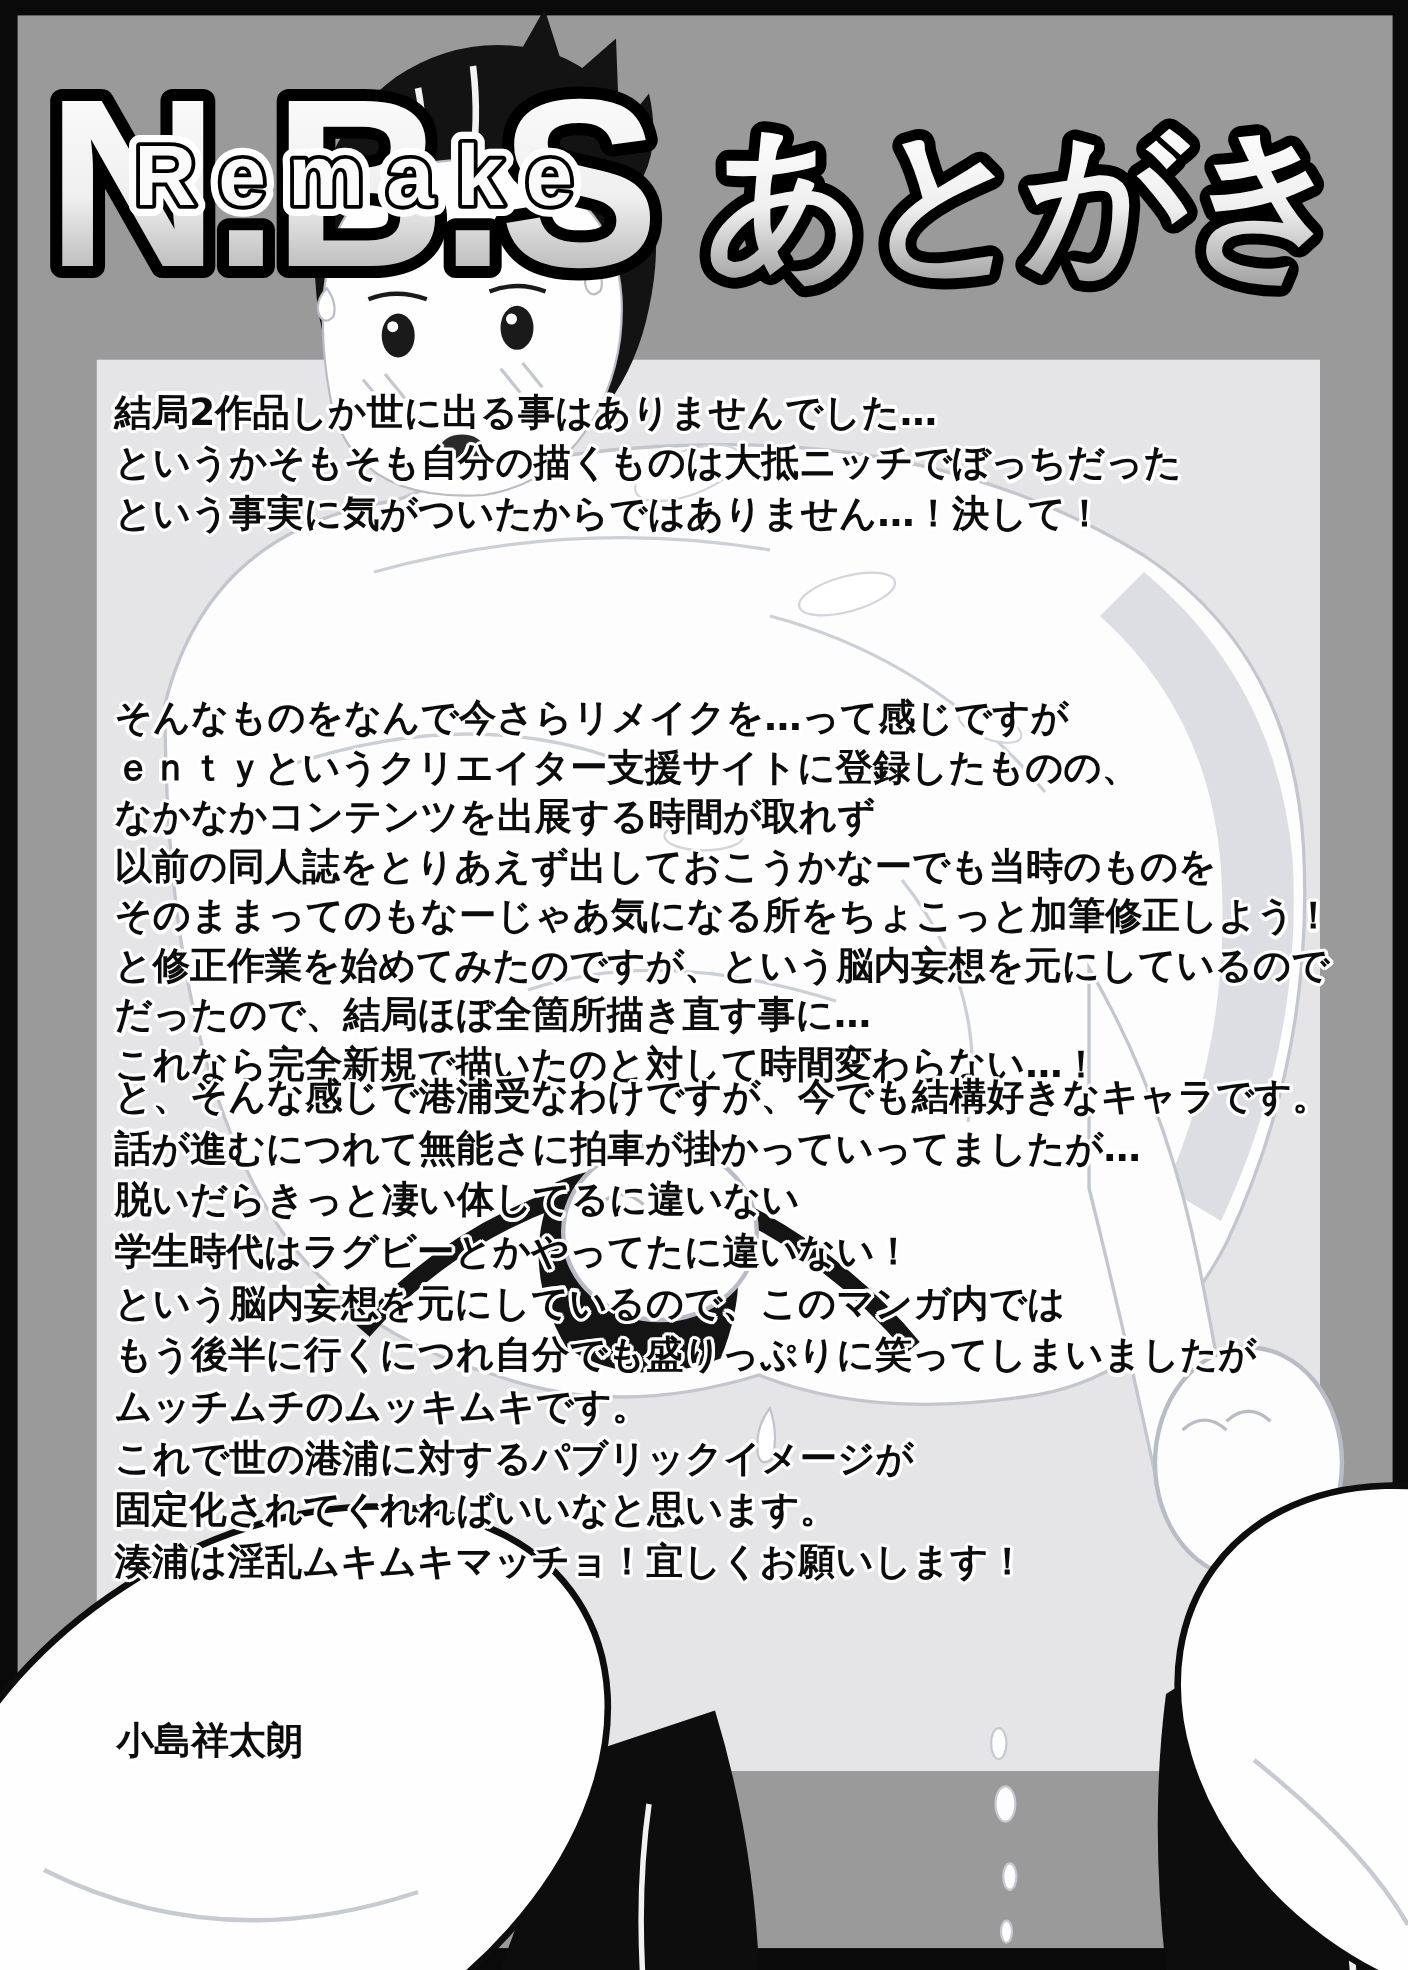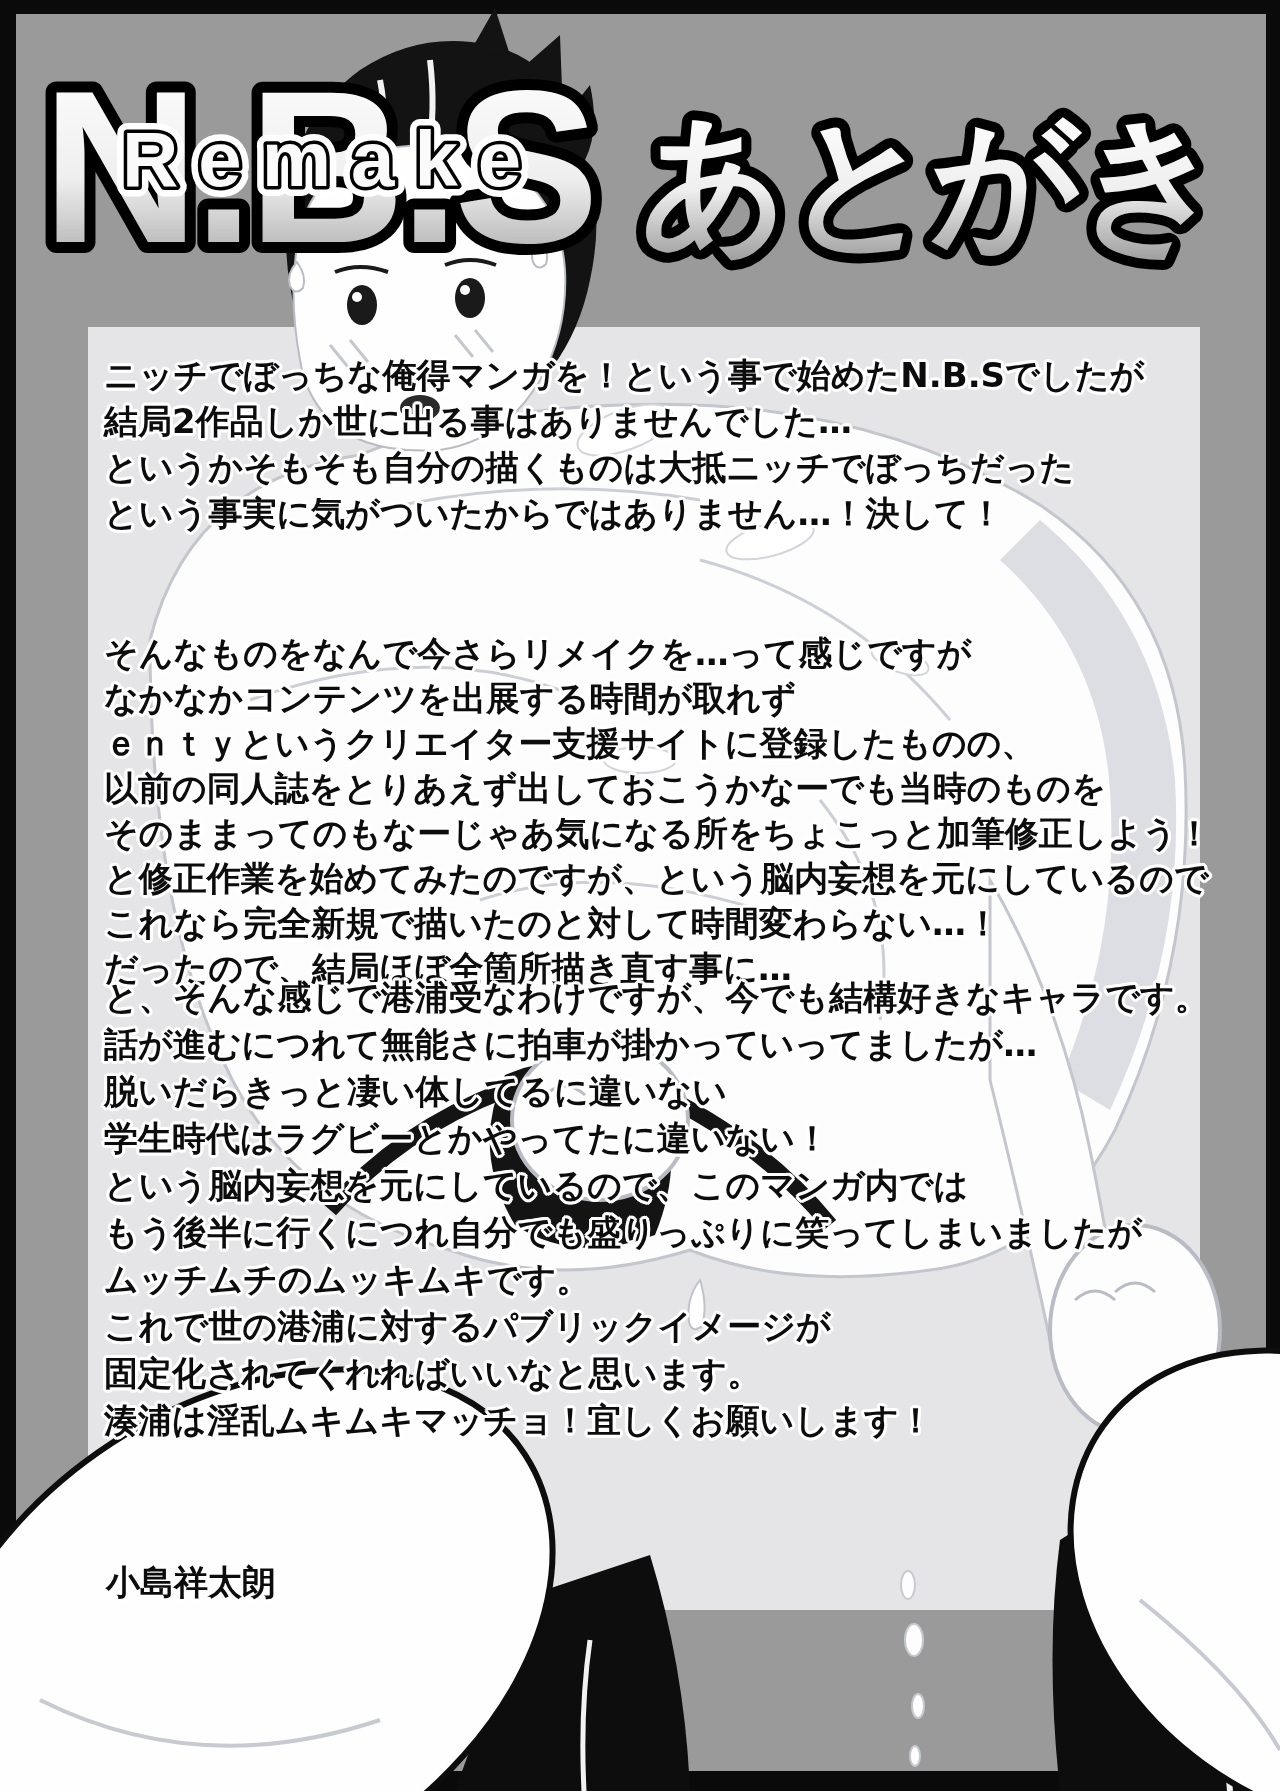--- a/index.html
+++ b/index.html
@@ -130,34 +130,33 @@
     </linearGradient>
   </defs>
   <text x="42" y="242" font-size="218" font-weight="bold" letter-spacing="-6" fill="url(#tg)" stroke="#000" stroke-width="22" stroke-linejoin="round" paint-order="stroke">N.B.S</text>
   <text x="640" y="232" font-size="146" font-weight="bold" letter-spacing="-4" fill="url(#tg)" stroke="#000" stroke-width="20" stroke-linejoin="round" paint-order="stroke">あとがき</text>
   <text x="122" y="186" font-size="78" font-weight="bold" letter-spacing="20" fill="#ffffff" stroke="#ffffff" stroke-width="20" stroke-linejoin="round" paint-order="stroke">Remake</text>
   <text x="122" y="186" font-size="78" font-weight="bold" letter-spacing="20" fill="#fafafa" stroke="#000" stroke-width="7" stroke-linejoin="round" paint-order="stroke">Remake</text>
 </svg>
 
 <div class="textlayer">
   <div class="para p1">
-    <div class="line">ニッチでぼっちな俺得マンガを！という事で始めたN.B.Sでしたが</div>
     <div class="line">結局2作品しか世に出る事はありませんでした…</div>
     <div class="line">というかそもそも自分の描くものは大抵ニッチでぼっちだった</div>
     <div class="line">という事実に気がついたからではありません…！決して！</div>
   </div>
   <div class="para p2">
     <div class="line">そんなものをなんで今さらリメイクを…って感じですが</div>
+    <div class="line">ｅｎｔｙというクリエイター支援サイトに登録したものの、</div>
     <div class="line">なかなかコンテンツを出展する時間が取れず</div>
-    <div class="line">ｅｎｔｙというクリエイター支援サイトに登録したものの、</div>
     <div class="line">以前の同人誌をとりあえず出しておこうかなーでも当時のものを</div>
     <div class="line">そのままってのもなーじゃあ気になる所をちょこっと加筆修正しよう！</div>
     <div class="line">と修正作業を始めてみたのですが、という脳内妄想を元にしているので</div>
+    <div class="line">だったので、結局ほぼ全箇所描き直す事に…</div>
     <div class="line">これなら完全新規で描いたのと対して時間変わらない…！</div>
-    <div class="line">だったので、結局ほぼ全箇所描き直す事に…</div>
   </div>
   <div class="para p3">
     <div class="line">と、そんな感じで港浦受なわけですが、今でも結構好きなキャラです。</div>
     <div class="line">話が進むにつれて無能さに拍車が掛かっていってましたが…</div>
     <div class="line">脱いだらきっと凄い体してるに違いない</div>
     <div class="line">学生時代はラグビーとかやってたに違いない！</div>
     <div class="line">という脳内妄想を元にしているので、このマンガ内では</div>
     <div class="line">もう後半に行くにつれ自分でも盛りっぷりに笑ってしまいましたが</div>
     <div class="line">ムッチムチのムッキムキです。</div>
     <div class="line">これで世の港浦に対するパブリックイメージが</div>

